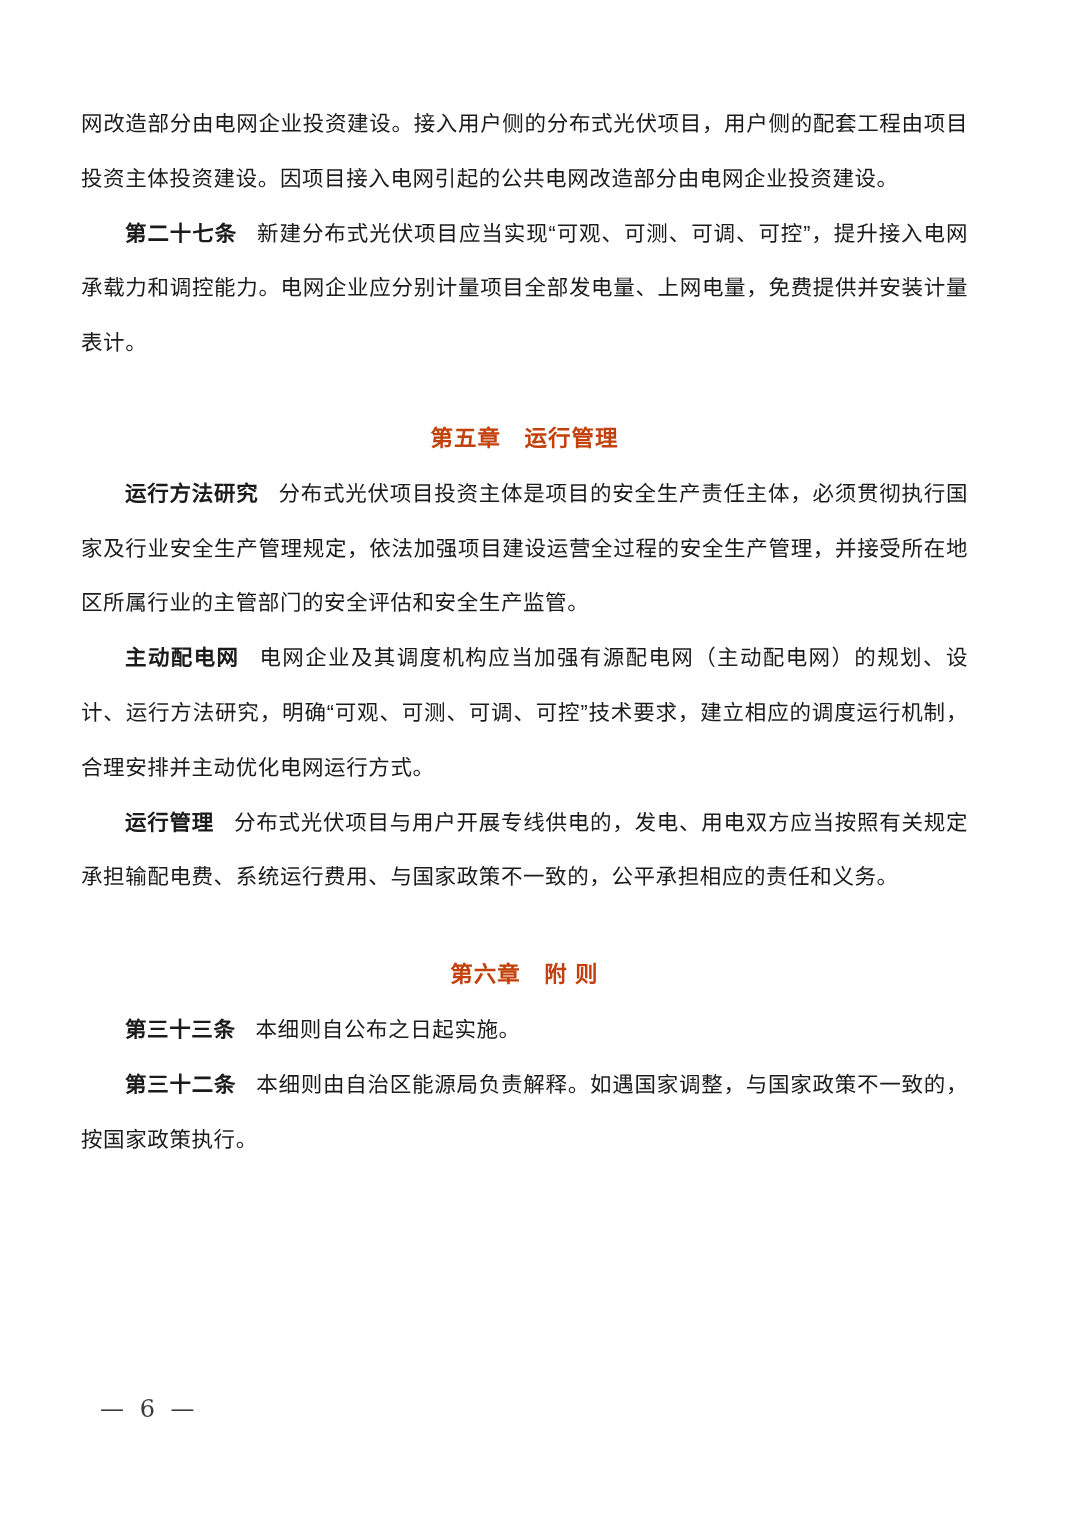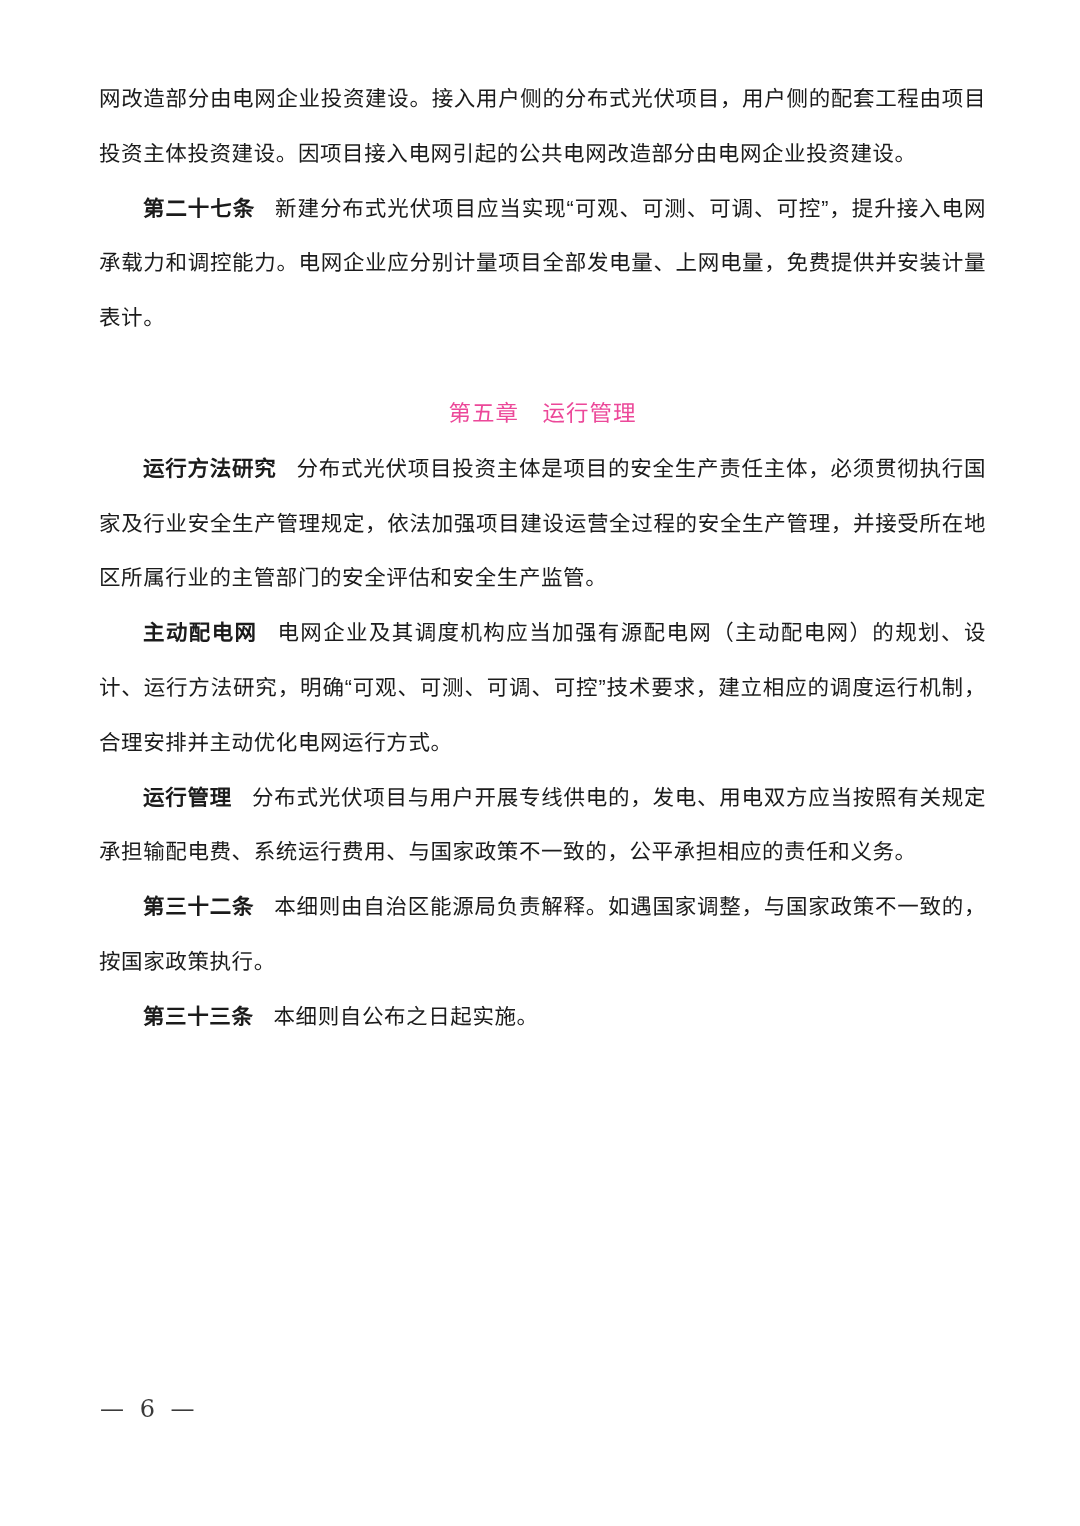--- a/index.html
+++ b/index.html
@@ -15,49 +15,49 @@
     position: relative;
     overflow: hidden;
   }
   .page {
     position: absolute;
     inset: 0;
     background: #ffffff;
   }
   .content {
     position: absolute;
-    left: 99px;
+    left: 81px;
     top: 0;
     width: 887px;
-    padding-top: 72px;
+    padding-top: 97px;
   }
   p.doc {
     margin: 0;
     font-size: 21.5px;
     line-height: 54.8px;
     letter-spacing: 0.6px;
     text-align: justify;
     text-justify: inter-character;
     font-weight: 500;
   }
   p.doc.indent {
     text-indent: 44px;
   }
   .lead {
     font-weight: 800;
     margin-right: 20px;
   }
   h2.chapter {
     margin: 0;
     font-size: 22.5px;
-    font-weight: 400;
+    font-weight: 700;
     line-height: 54.8px;
     text-align: center;
     letter-spacing: 1px;
-    color: #ec4899;
+    color: #c2410c;
   }
   h2.chapter.ch5 { margin-top: 41px; }
   h2.chapter.ch6 { margin-top: 43px; }
   .footer {
     position: absolute;
     left: 100px;
     top: 1395px;
     font-family: "DejaVu Serif", "Liberation Serif", serif;
     font-size: 24px;
     color: #3a3a3a;
@@ -78,22 +78,23 @@
 
     <h2 class="chapter ch5">第五章　运行管理</h2>
 
     <p class="doc indent"><span class="lead">运行方法研究</span><span>分布式光伏项目投资主体是项目的安全生产责任主体，必须贯彻执行国家及行业安全生产管理规定，依法加强项目建设运营全过程的安全生产管理，并接受所在地区所属行业的主管部门的安全评估和安全生产监管。</span></p>
 
     <p class="doc indent"><span class="lead">主动配电网</span><span>电网企业及其调度机构应当加强有源配电网（主动配电网）的规划、设计、运行方法研究，明确“可观、可测、可调、可控”技术要求，建立相应的调度运行机制，合理安排并主动优化电网运行方式。</span></p>
 
     <p class="doc indent"><span class="lead">运行管理</span><span>分布式光伏项目与用户开展专线供电的，发电、用电双方应当按照有关规定承担输配电费、系统运行费用、与国家政策不一致的，公平承担相应的责任和义务。</span></p>
 
 
+    <h2 class="chapter ch6">第六章　附 则</h2>
+
+    <p class="doc indent"><span class="lead">第三十三条</span><span>本细则自公布之日起实施。</span></p>
 
     <p class="doc indent"><span class="lead">第三十二条</span><span>本细则由自治区能源局负责解释。如遇国家调整，与国家政策不一致的，按国家政策执行。</span></p>
-
-    <p class="doc indent"><span class="lead">第三十三条</span><span>本细则自公布之日起实施。</span></p>
 
   </div>
 
   <div class="footer">— 6 —</div>
 
 </div>
 
 </body></html>

